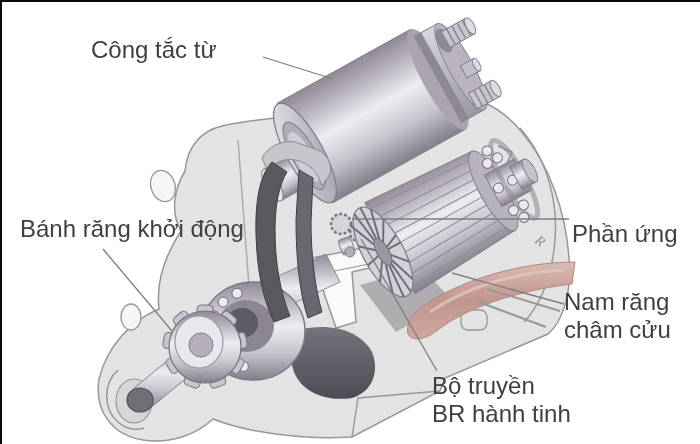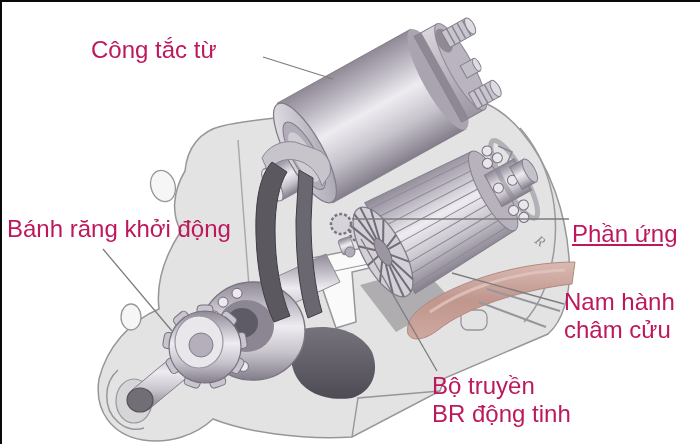--- a/index.html
+++ b/index.html
@@ -4,26 +4,26 @@
 <style>
   html,body{margin:0;padding:0;background:#fff;}
   .stage{
     position:relative;width:700px;height:444px;background:#ffffff;
     overflow:hidden;font-family:"Liberation Sans", sans-serif;
   }
   .border-top{position:absolute;left:0;top:0;width:700px;height:2px;background:#0a0a0a;}
   .border-left{position:absolute;left:0;top:0;width:2px;height:444px;background:#0a0a0a;}
   svg{position:absolute;left:0;top:0;}
   .callout{
-    position:absolute;color:#be185d;font-size:24px;line-height:28px;
+    position:absolute;color:#404040;font-size:24px;line-height:28px;
     white-space:nowrap;letter-spacing:0px;
   }
   .c1{left:91px;top:36px;}
-  .c2{left:7px;top:215px;}
-  .c3{left:572px;top:220px;text-decoration:underline;}
+  .c2{left:20px;top:215px;}
+  .c3{left:572px;top:220px;}
   .c4{left:564px;top:288px;}
   .c5{left:432px;top:372px;}
 </style>
 </head>
 <body>
 
 <div class="stage">
 
 <svg width="700" height="444" viewBox="0 0 700 444">
   <defs>
@@ -293,25 +293,25 @@
 
 <div class="callout c2">
   <span>Bánh răng khởi động</span>
 </div>
 
 <div class="callout c3">
   <span>Phần ứng</span>
 </div>
 
 <div class="callout c4">
-  <div>Nam hành</div>
+  <div>Nam răng</div>
   <div>châm cửu</div>
 </div>
 
 <div class="callout c5">
   <div>Bộ truyền</div>
-  <div>BR động tinh</div>
+  <div>BR hành tinh</div>
 </div>
 
 <div class="border-top"></div>
 <div class="border-left"></div>
 
 </div>
 
 </body></html>

